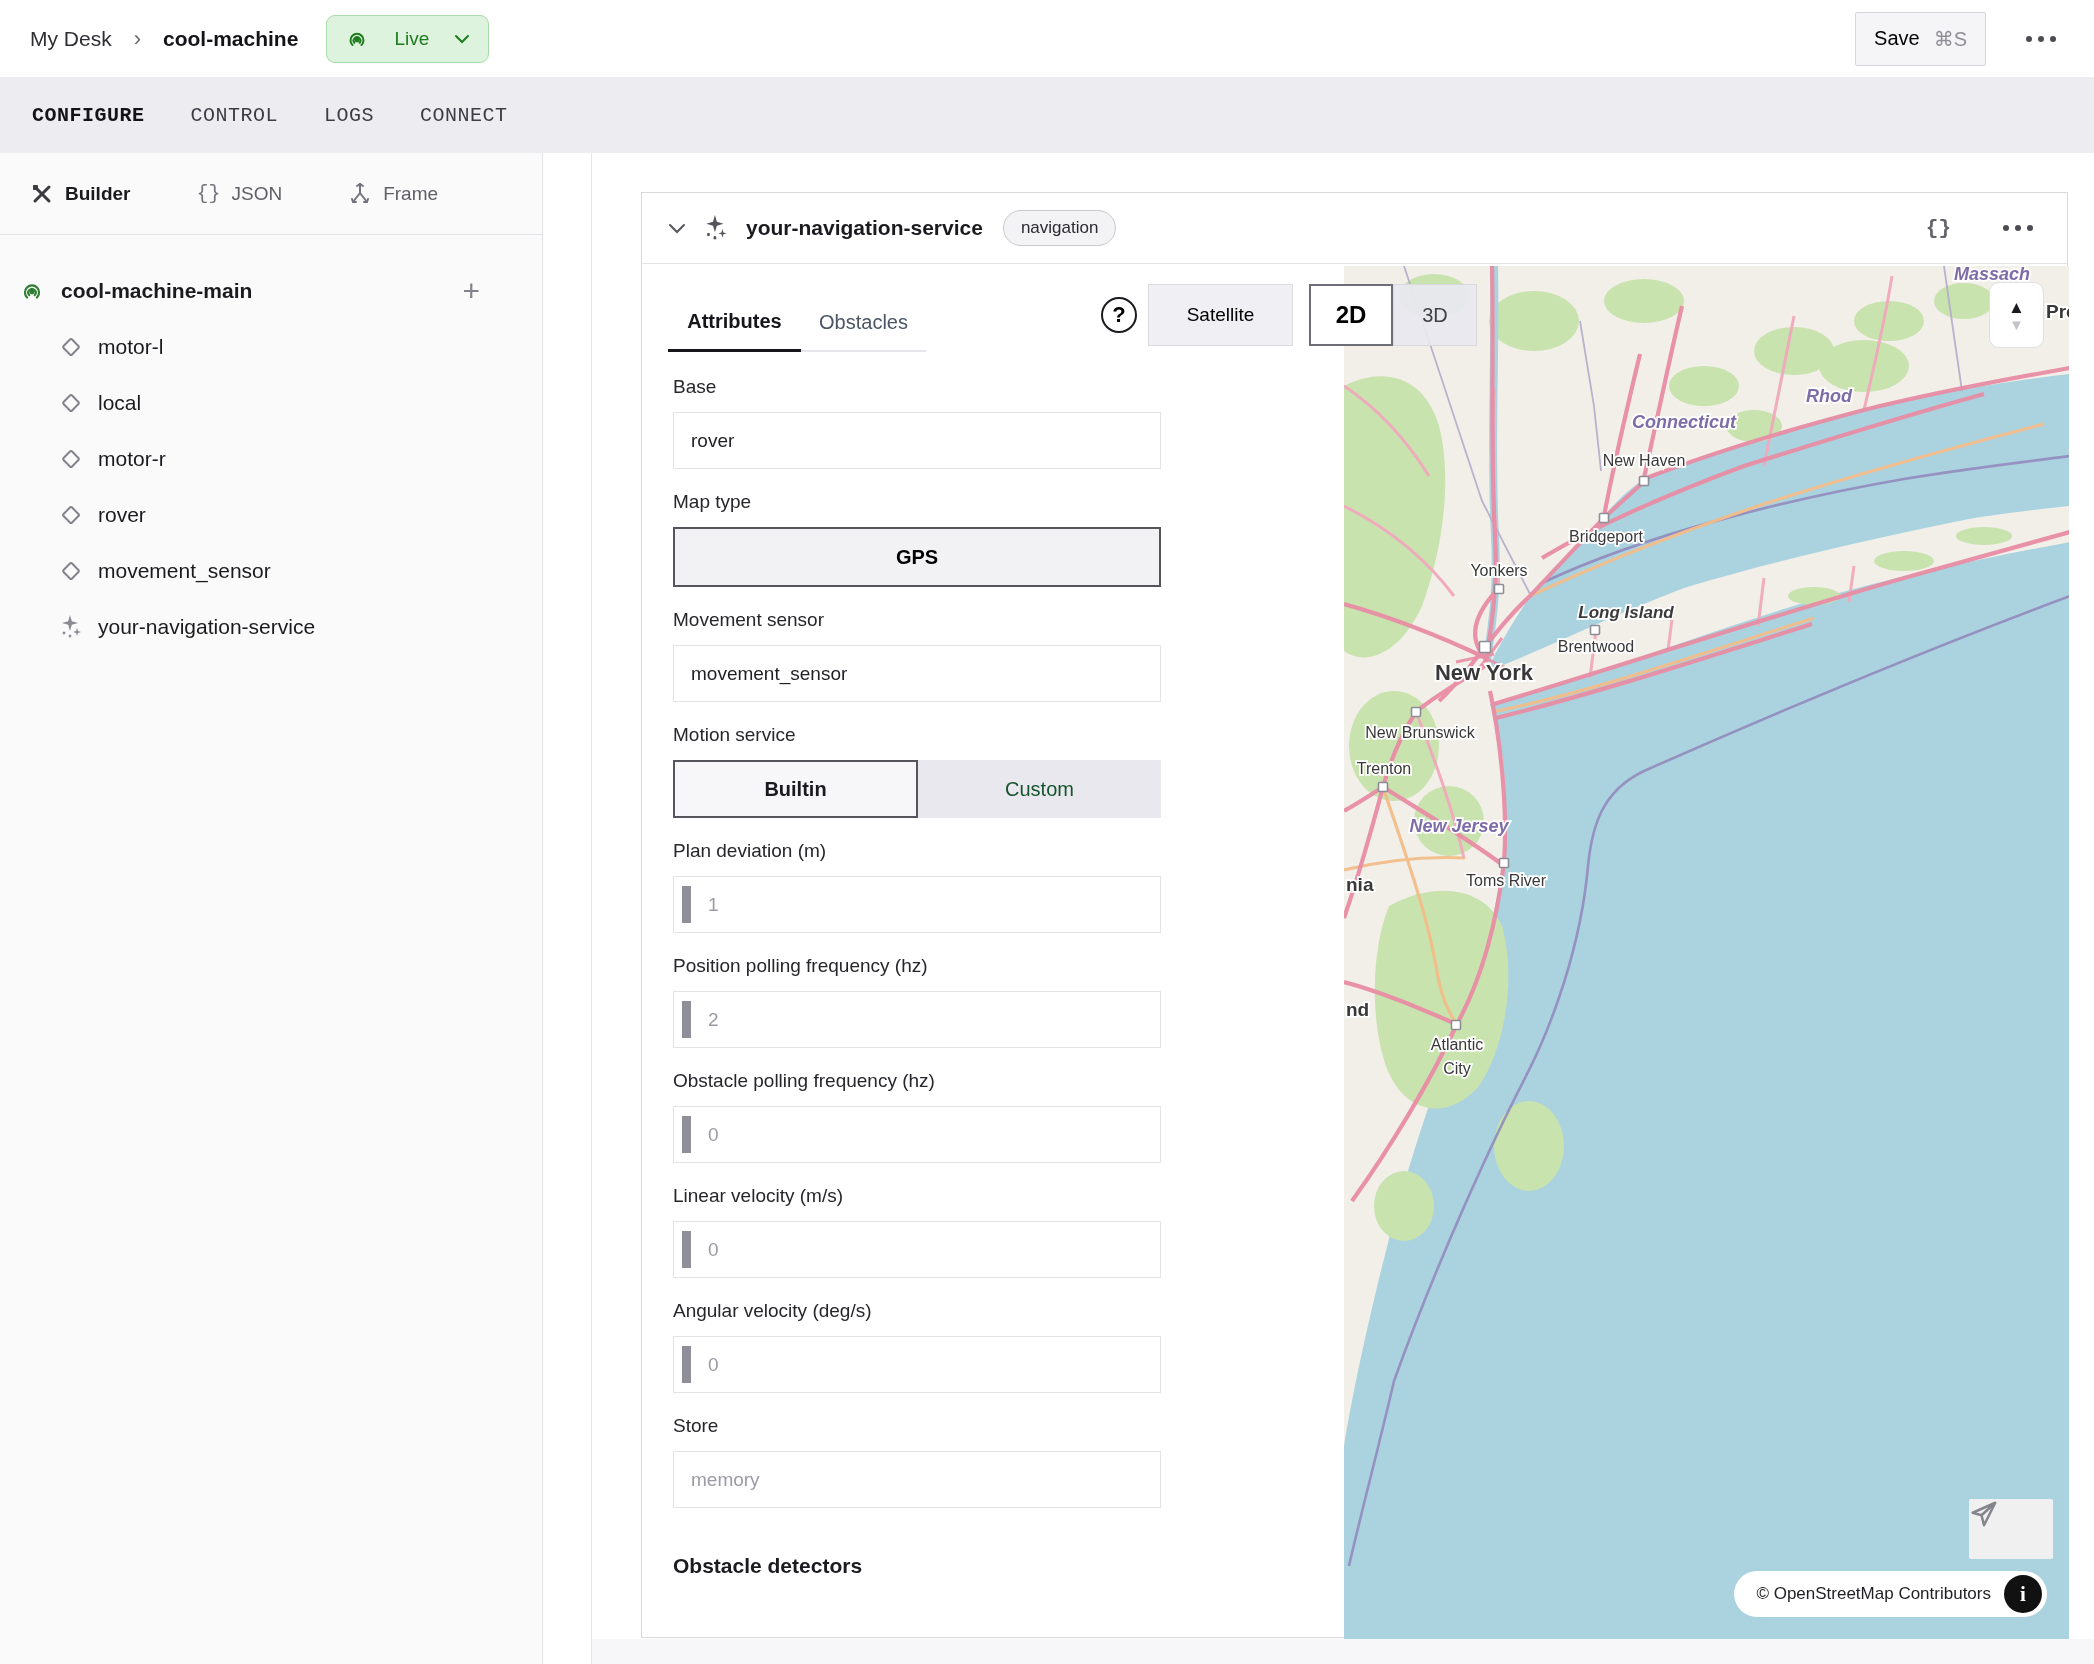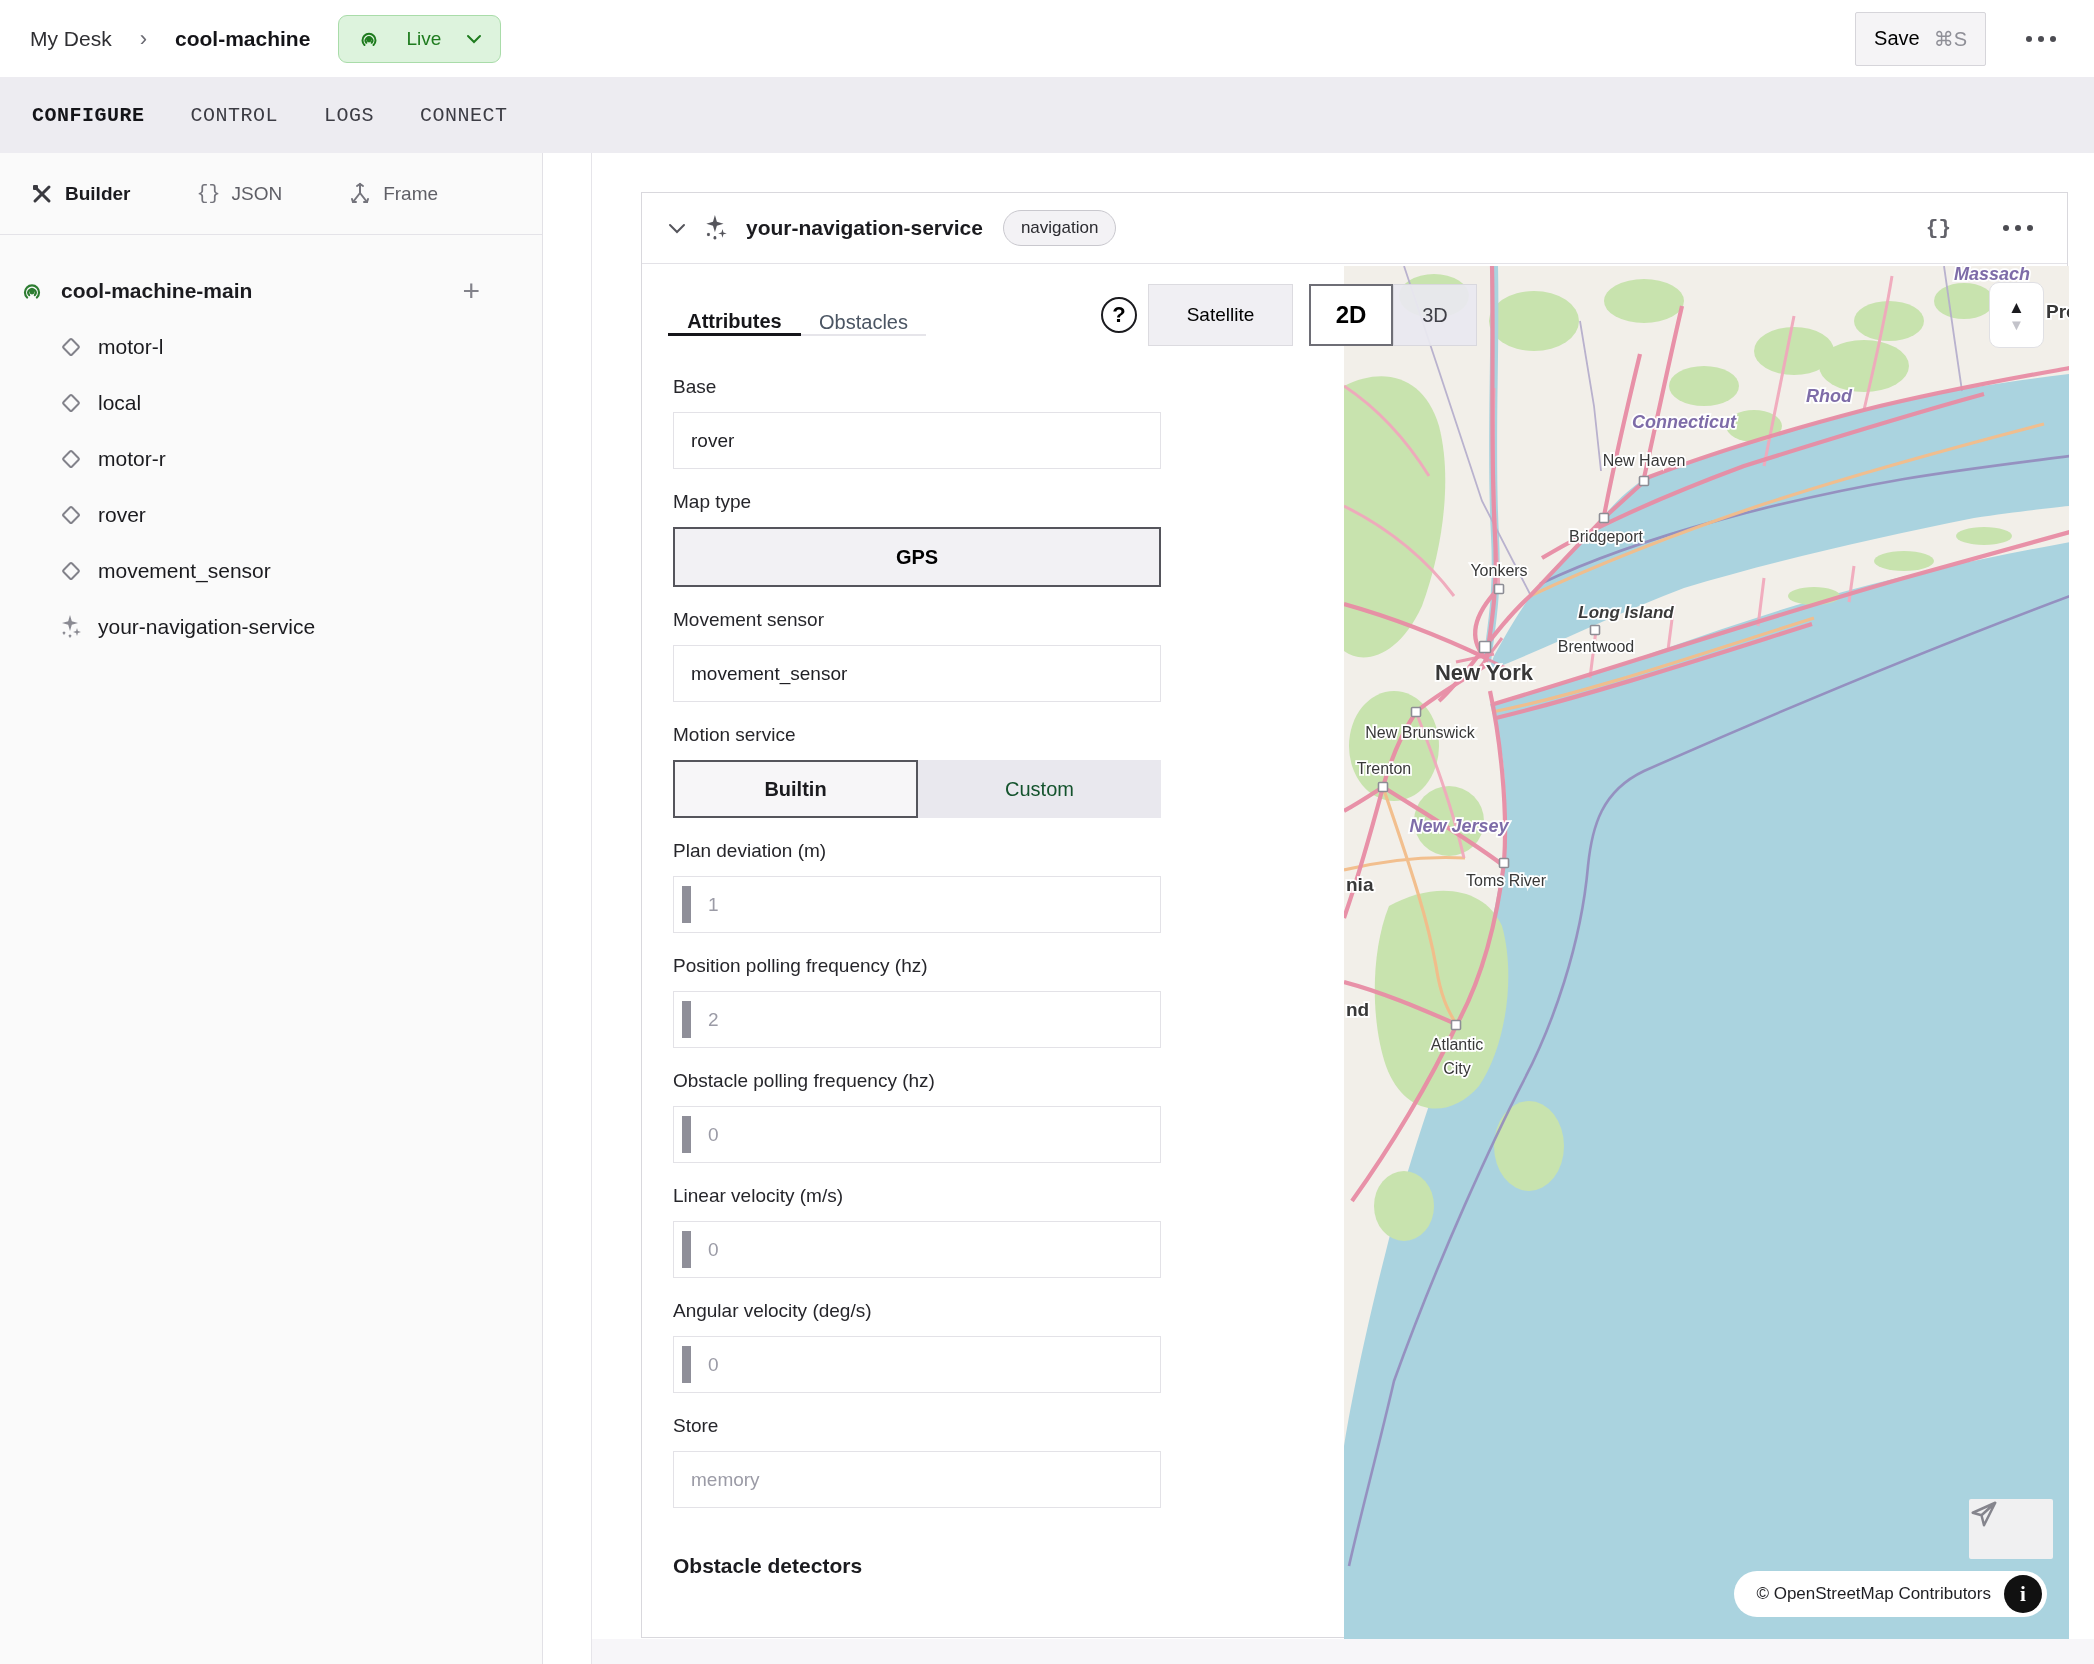--- a/index.html
+++ b/index.html
@@ -2,21 +2,21 @@
 <html><head>
 <meta charset="utf-8">
 <style>
   * { margin:0; padding:0; box-sizing:border-box; }
   html,body { width:2094px; height:1664px; background:#fff; }
   body { font-family:"Liberation Sans", sans-serif; color:#1b1b1f; overflow:hidden; }
   .stage { position:relative; width:2094px; height:1664px; background:#fff; }
 
   
   .app-header { position:absolute; left:0; top:0; width:2094px; height:77px; background:#fff; display:flex; align-items:center; }
-  .breadcrumb { display:flex; align-items:center; margin-left:30px; font-size:21px; gap:28px; }
+  .breadcrumb { display:flex; align-items:center; margin-left:30px; font-size:21px; gap:22px; }
   .bc-parent { color:#2f2f33; cursor:pointer; }
   .bc-sep { color:#6a6a72; font-size:22px; }
   .bc-current { font-weight:bold; color:#141418; }
   .live-badge { margin-left:28px; height:48px; padding:0 18px; display:flex; align-items:center; gap:25px;
     background:#ddf3dd; border:1px solid #a9dca9; border-radius:9px; font-size:19px; color:#1e7b1e; cursor:pointer;
     font-family:"Liberation Sans",sans-serif; }
   .header-right { margin-left:auto; display:flex; align-items:center; margin-right:30px; gap:32px; }
   .save-btn { height:54px; padding:0 18px; background:#f5f4f6; border:1px solid #d6d5da; border-radius:2px;
     font-size:20px; display:flex; align-items:center; gap:14px; cursor:pointer; font-family:"Liberation Sans",sans-serif; }
   .save-btn .kbd { color:#8f8f97; }
@@ -48,21 +48,21 @@
 
   
   .card { position:absolute; left:641px; top:192px; width:1427px; height:1446px; background:#fff; border:1px solid #d9d8dd; }
   .card-header { height:71px; border-bottom:1px solid #e3e2e7; display:flex; align-items:center; padding:0 26px; gap:16px; }
   .card-title { font-size:21px; font-weight:bold; }
   .type-badge { margin-left:4px; padding:7px 17px; border:1.5px solid #c9c8ce; background:#f3f2f5; border-radius:999px; font-size:17px; color:#2b2b30; }
   .card-header-right { margin-left:auto; display:flex; align-items:center; gap:44px; }
   .code-toggle { font-size:21px; font-weight:bold; color:#63636b; cursor:pointer; font-family:"Liberation Mono",monospace; }
 
   
-  .attr-tabs { position:absolute; left:26px; top:85px; display:flex; height:58px;align-items:flex-end; }
+  .attr-tabs { position:absolute; left:26px; top:101px; display:flex; height:58px; }
   .attr-tab { width:133px; text-align:center; font-size:20px; color:#4b5563; border-bottom:2px solid #e6e5ea; display:flex; align-items:center; justify-content:center; cursor:pointer; }
   .attr-tab.t2 { width:125px; }
   .attr-tab.active { font-weight:bold; color:#16161a; border-bottom:3px solid #16161a; }
 
   
   .ctl { position:absolute; top:91px; height:62px; display:flex; align-items:center; justify-content:center; z-index:5; }
   .help-icon { left:459px; width:36px; height:36px; top:104px; border:2.5px solid #1b1b1f; border-radius:50%; font-weight:bold; font-size:22px; cursor:pointer; background:transparent; }
   .btn-satellite { left:506px; width:145px; background:#f0eff3; border:1px solid #dcdbe0; font-size:19px; cursor:pointer; }
   .btn-2d { left:667px; width:84px; background:#fff; border:2px solid #6e6e76; font-weight:bold; font-size:24px; cursor:pointer; }
   .btn-3d { left:751px; width:84px; background:rgba(233,232,240,0.93); border:1px solid #d9d8de; font-size:20px; color:#3f3f46; cursor:pointer; }

